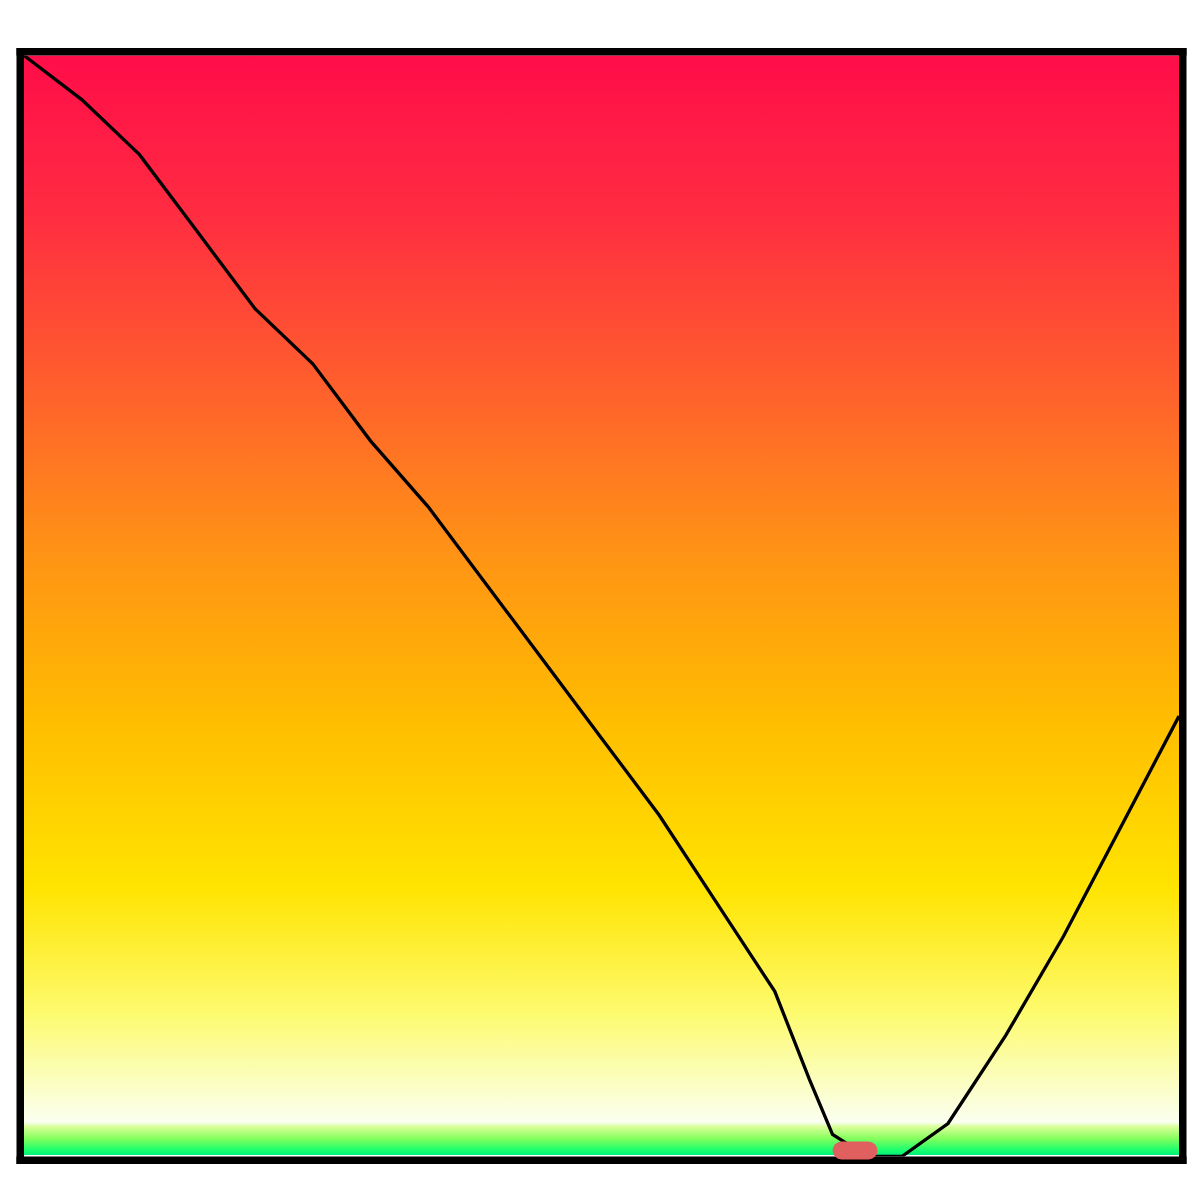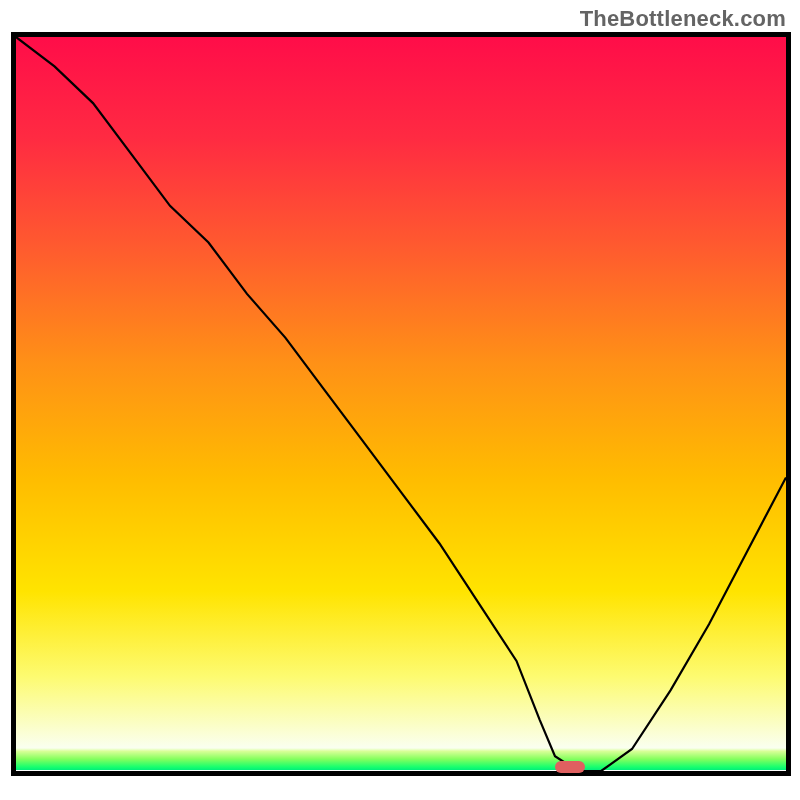--- a/index.html
+++ b/index.html
@@ -61,21 +61,20 @@
     height: 12px;
     border-radius: 6px;
     background: #e06060;
     z-index: 2;
   }
 </style>
 </head>
 <body>
 <div class="stage">
 
-  <div class="watermark">TheBottleneck.com</div>
 
   <div class="green-band"></div>
 
   <svg class="chart" width="800" height="800" viewBox="0 0 800 800">
     <defs>
       <linearGradient id="bg-grad" x1="0" y1="0" x2="0" y2="1">
       <stop offset="0.0%" stop-color="#ff0d49"></stop>
           <stop offset="14.0%" stop-color="#ff2a42"></stop>
           <stop offset="30.0%" stop-color="#ff5c2e"></stop>
           <stop offset="46.0%" stop-color="#ff9116"></stop>

